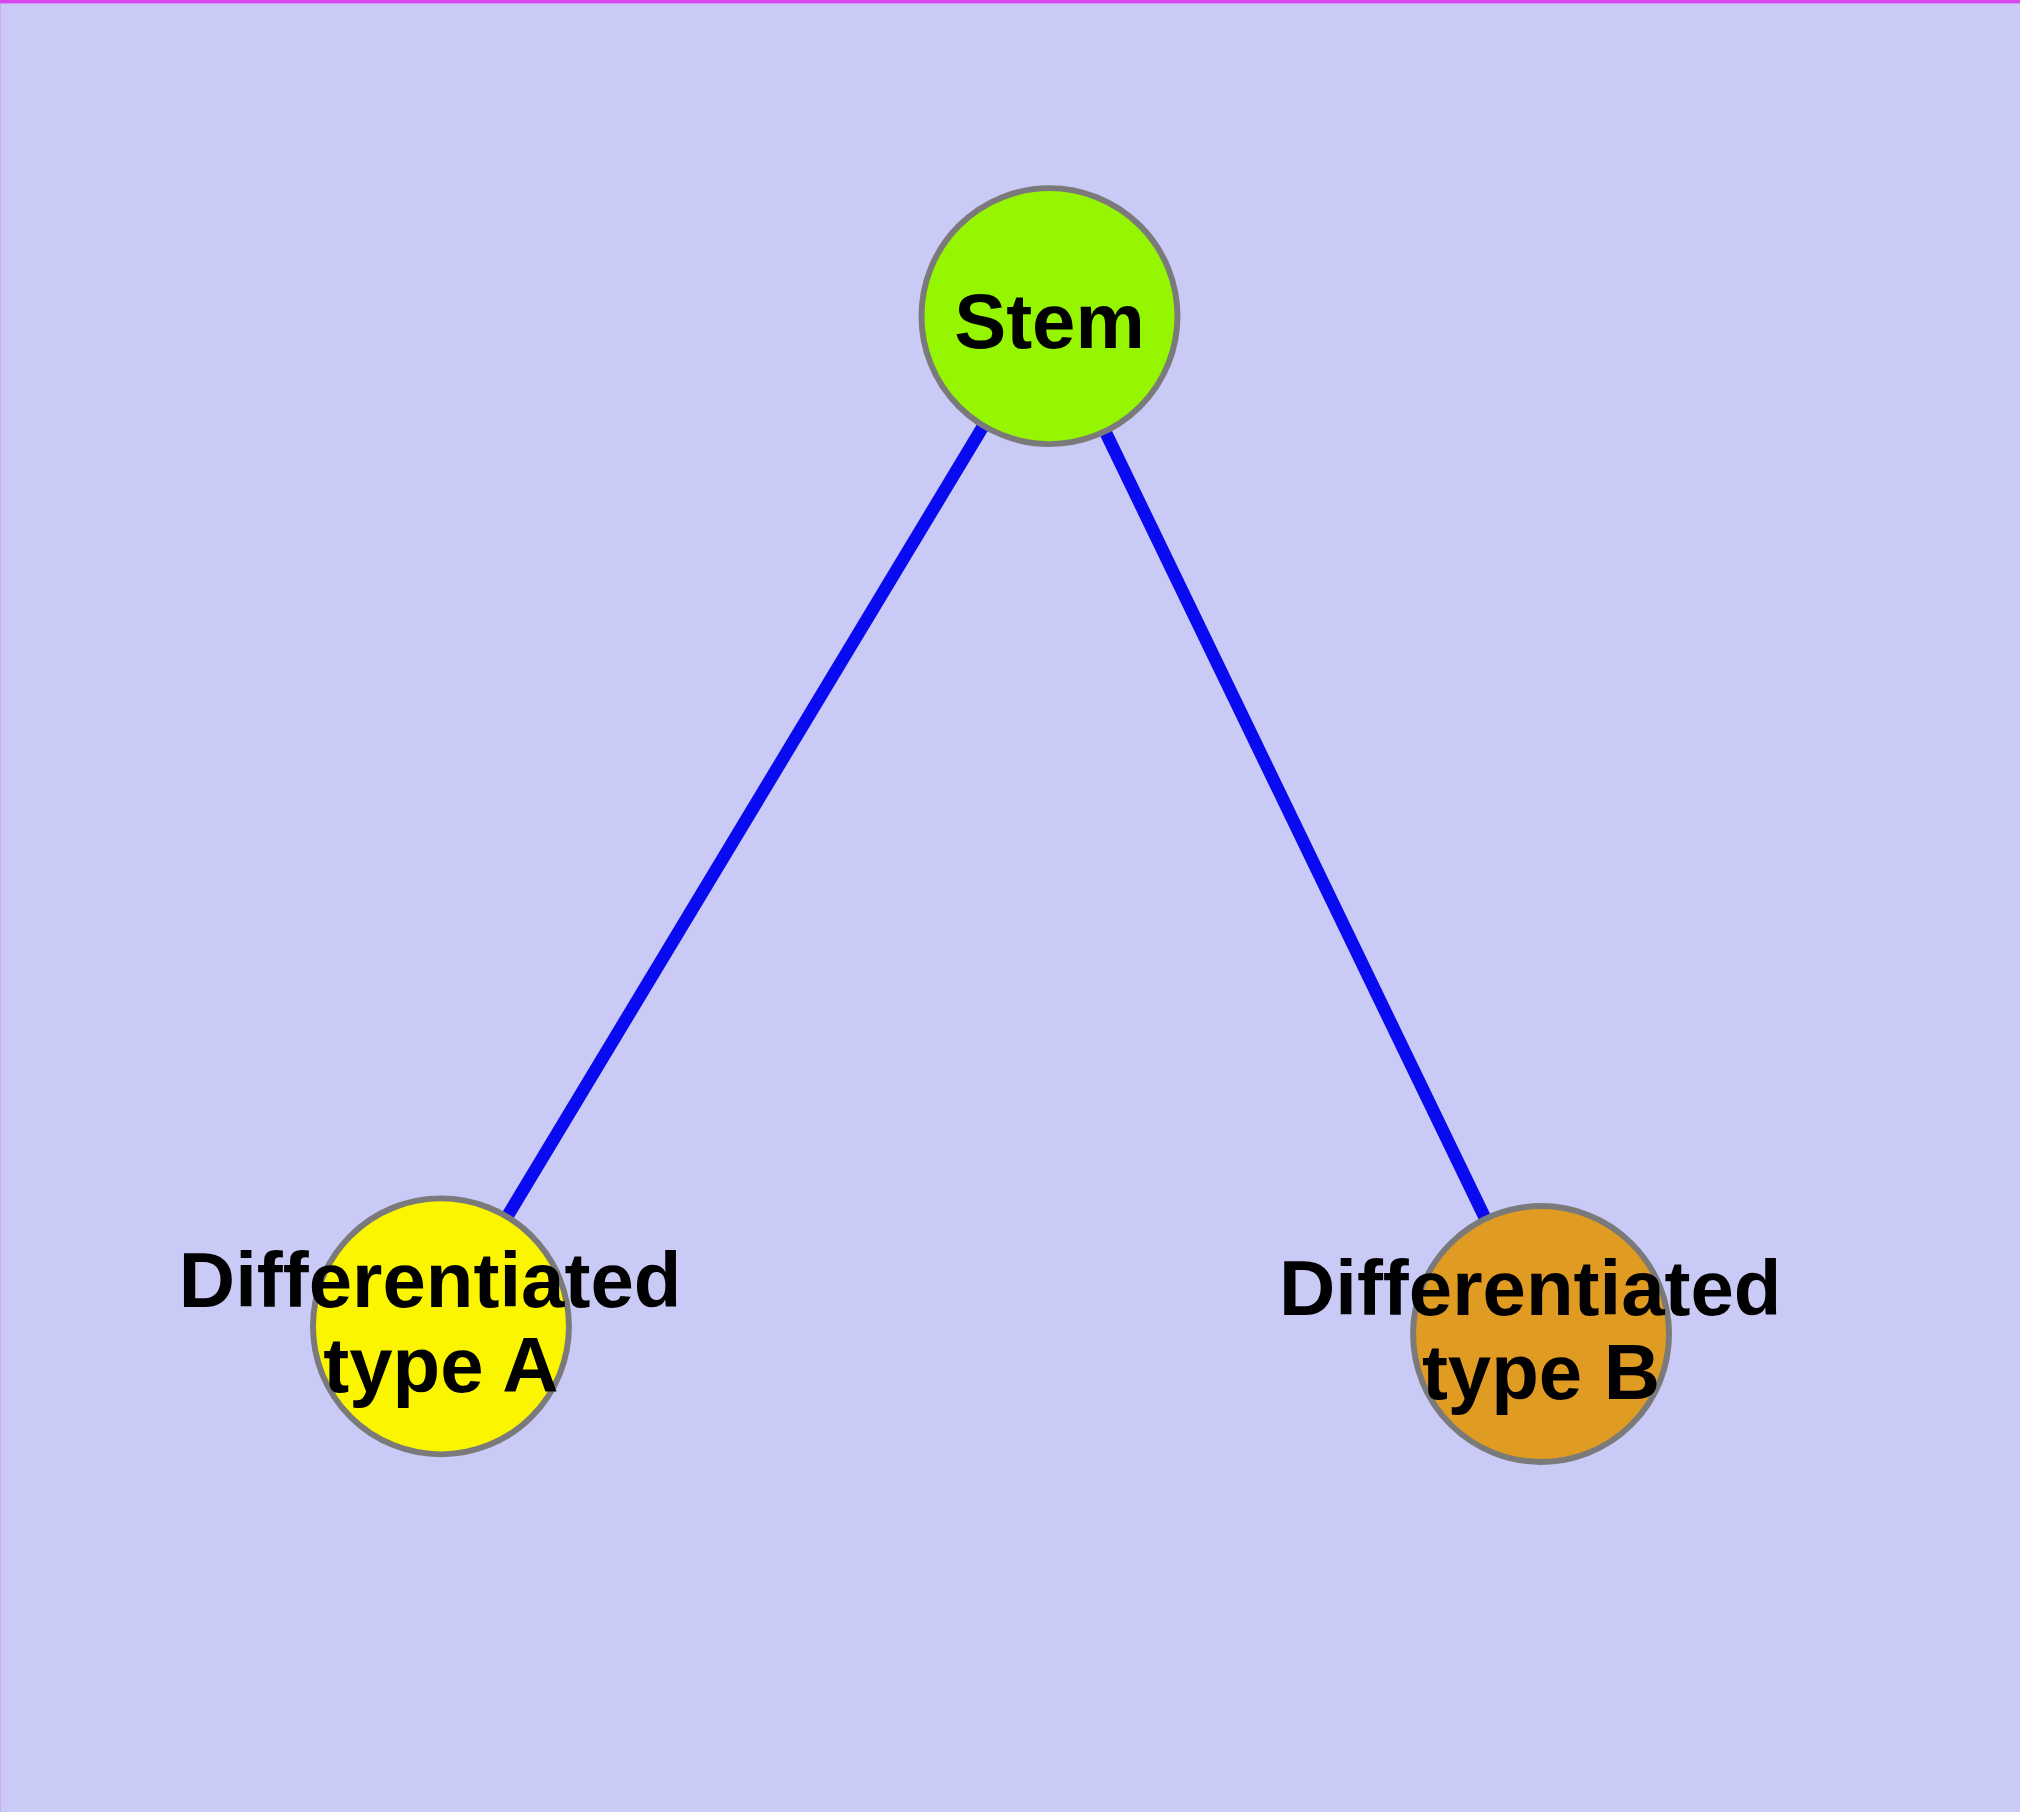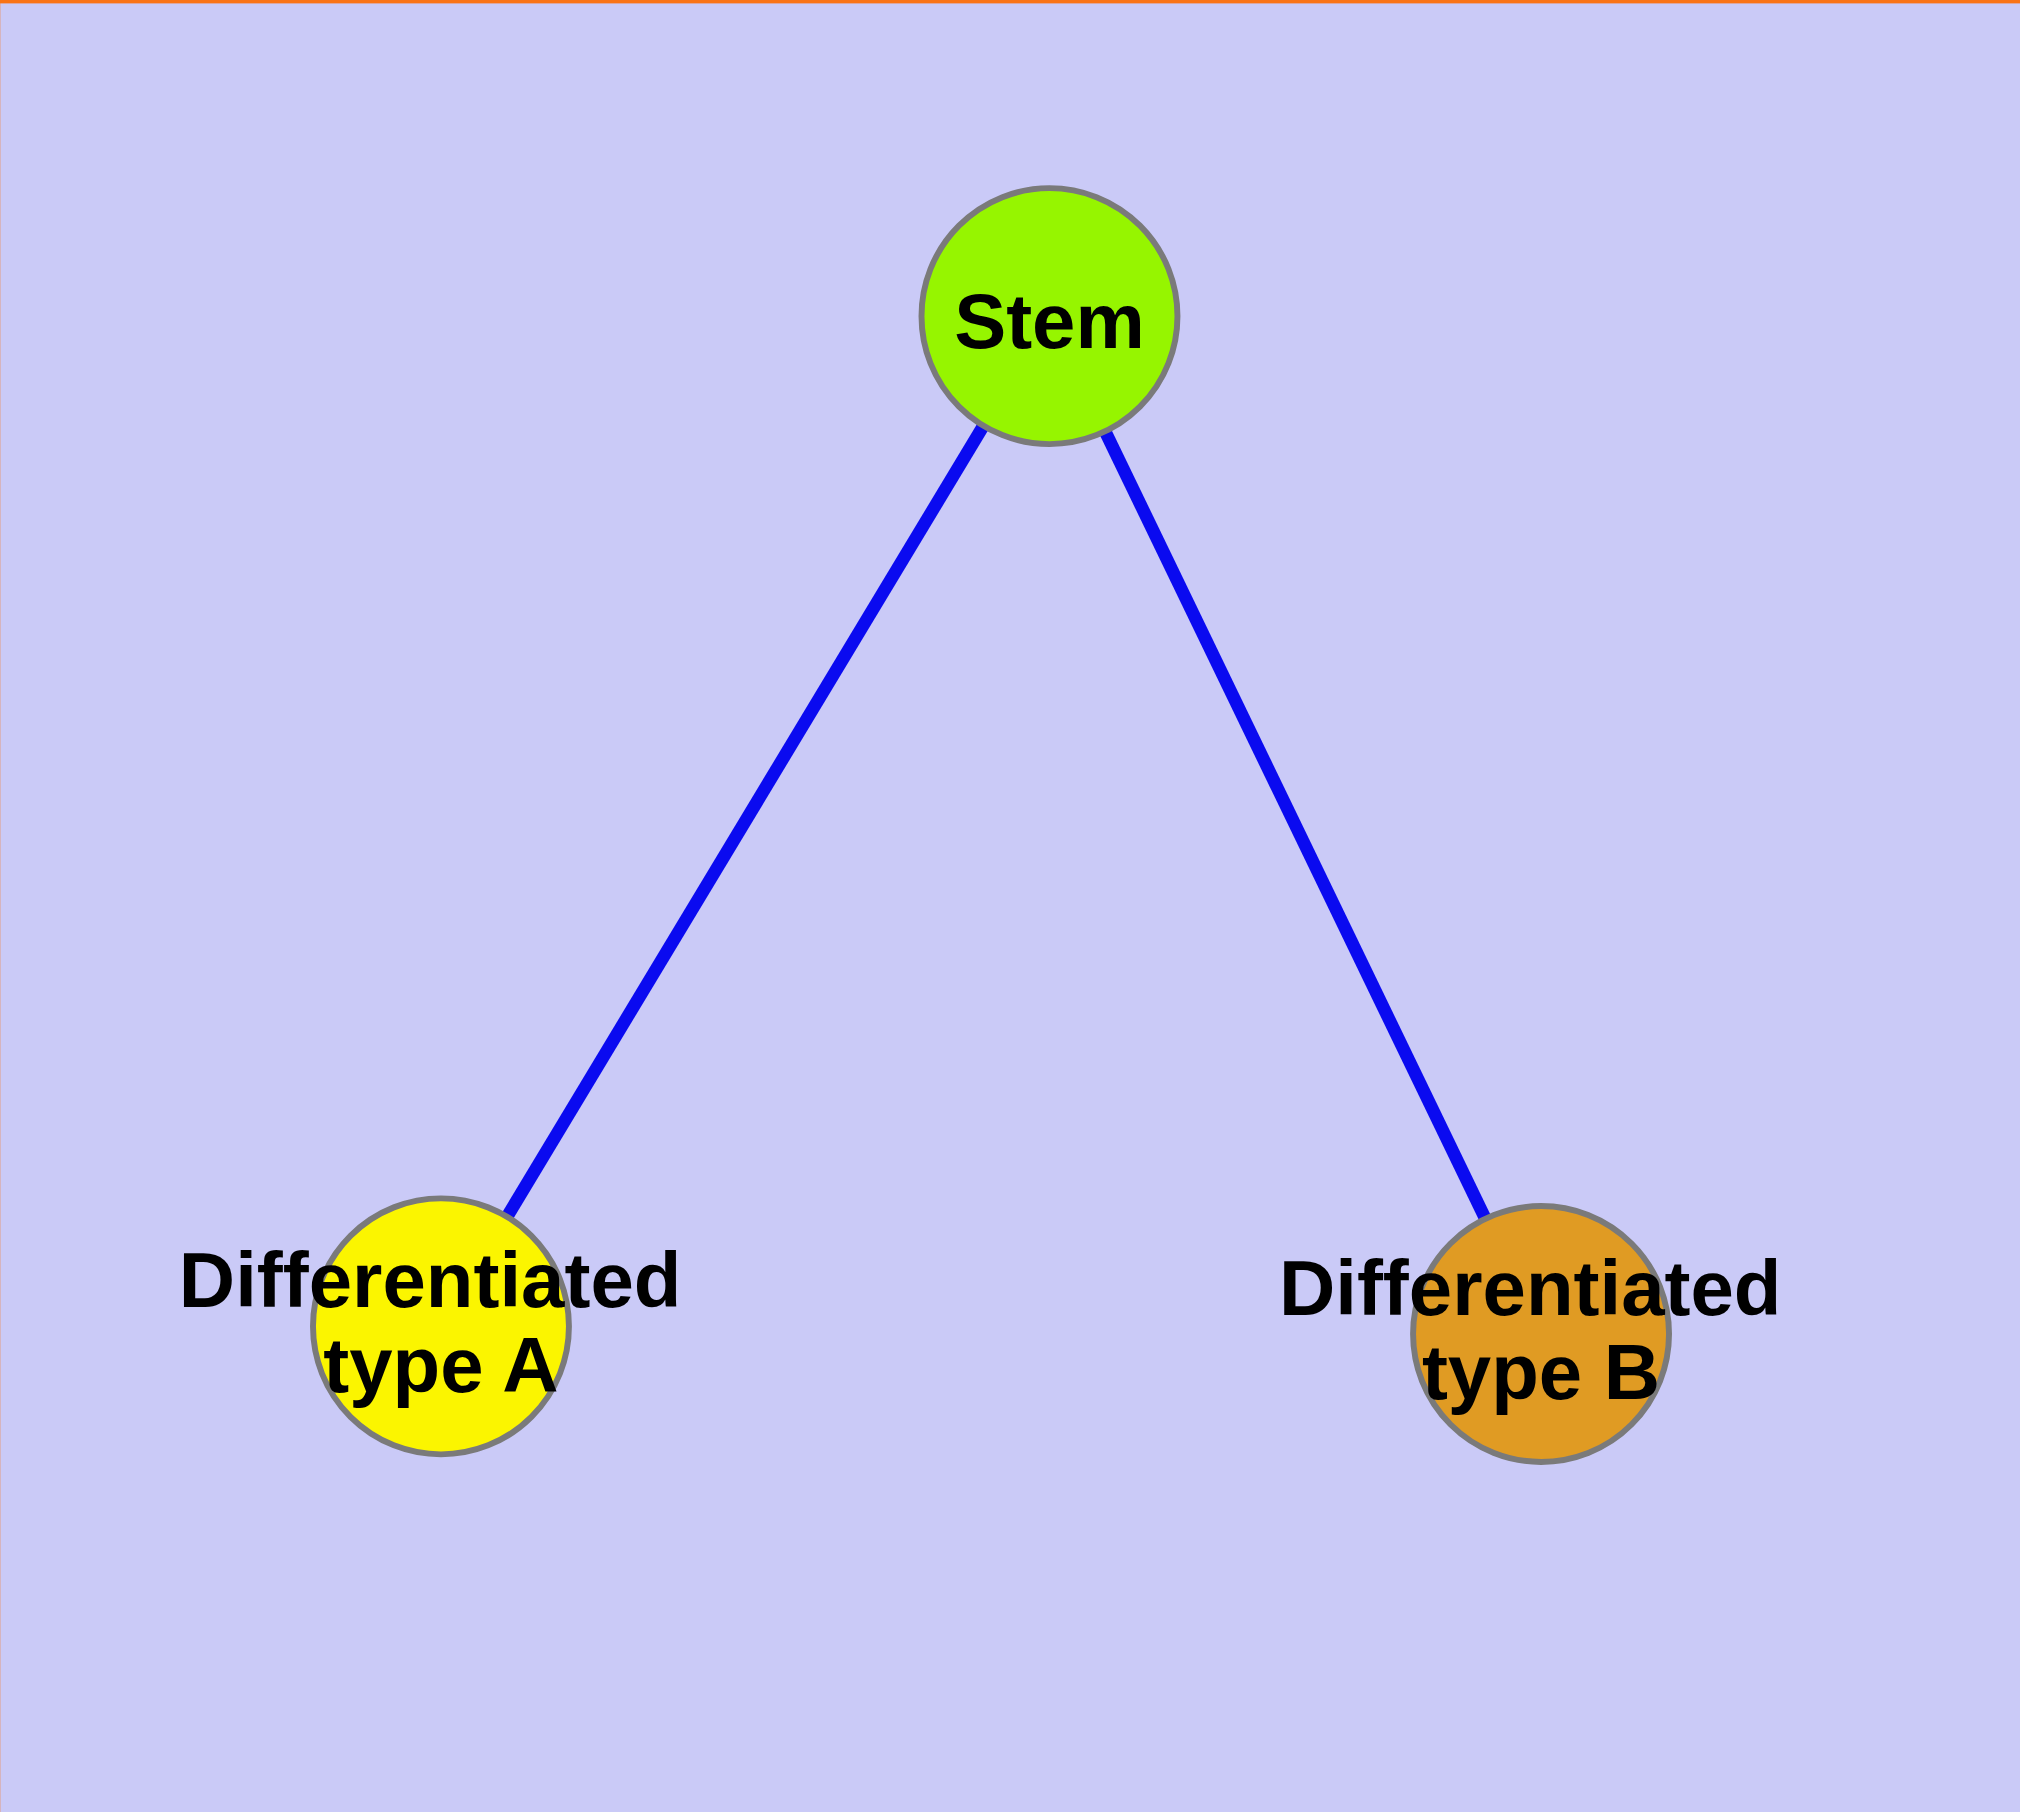--- a/index.html
+++ b/index.html
@@ -5,21 +5,21 @@
   html, body {
     margin: 0;
     padding: 0;
     background: #FFFFFF;
   }
   .stage {
     position: relative;
     width: 2021px;
     height: 1812px;
     overflow: hidden;
-    background: #f97316;
+    background: #d946ef;
   }
   svg.diagram {
     display: block;
     width: 2021px;
     height: 1812px;
   }
   .edge {
     fill: none;
     stroke-linecap: butt;
   }

